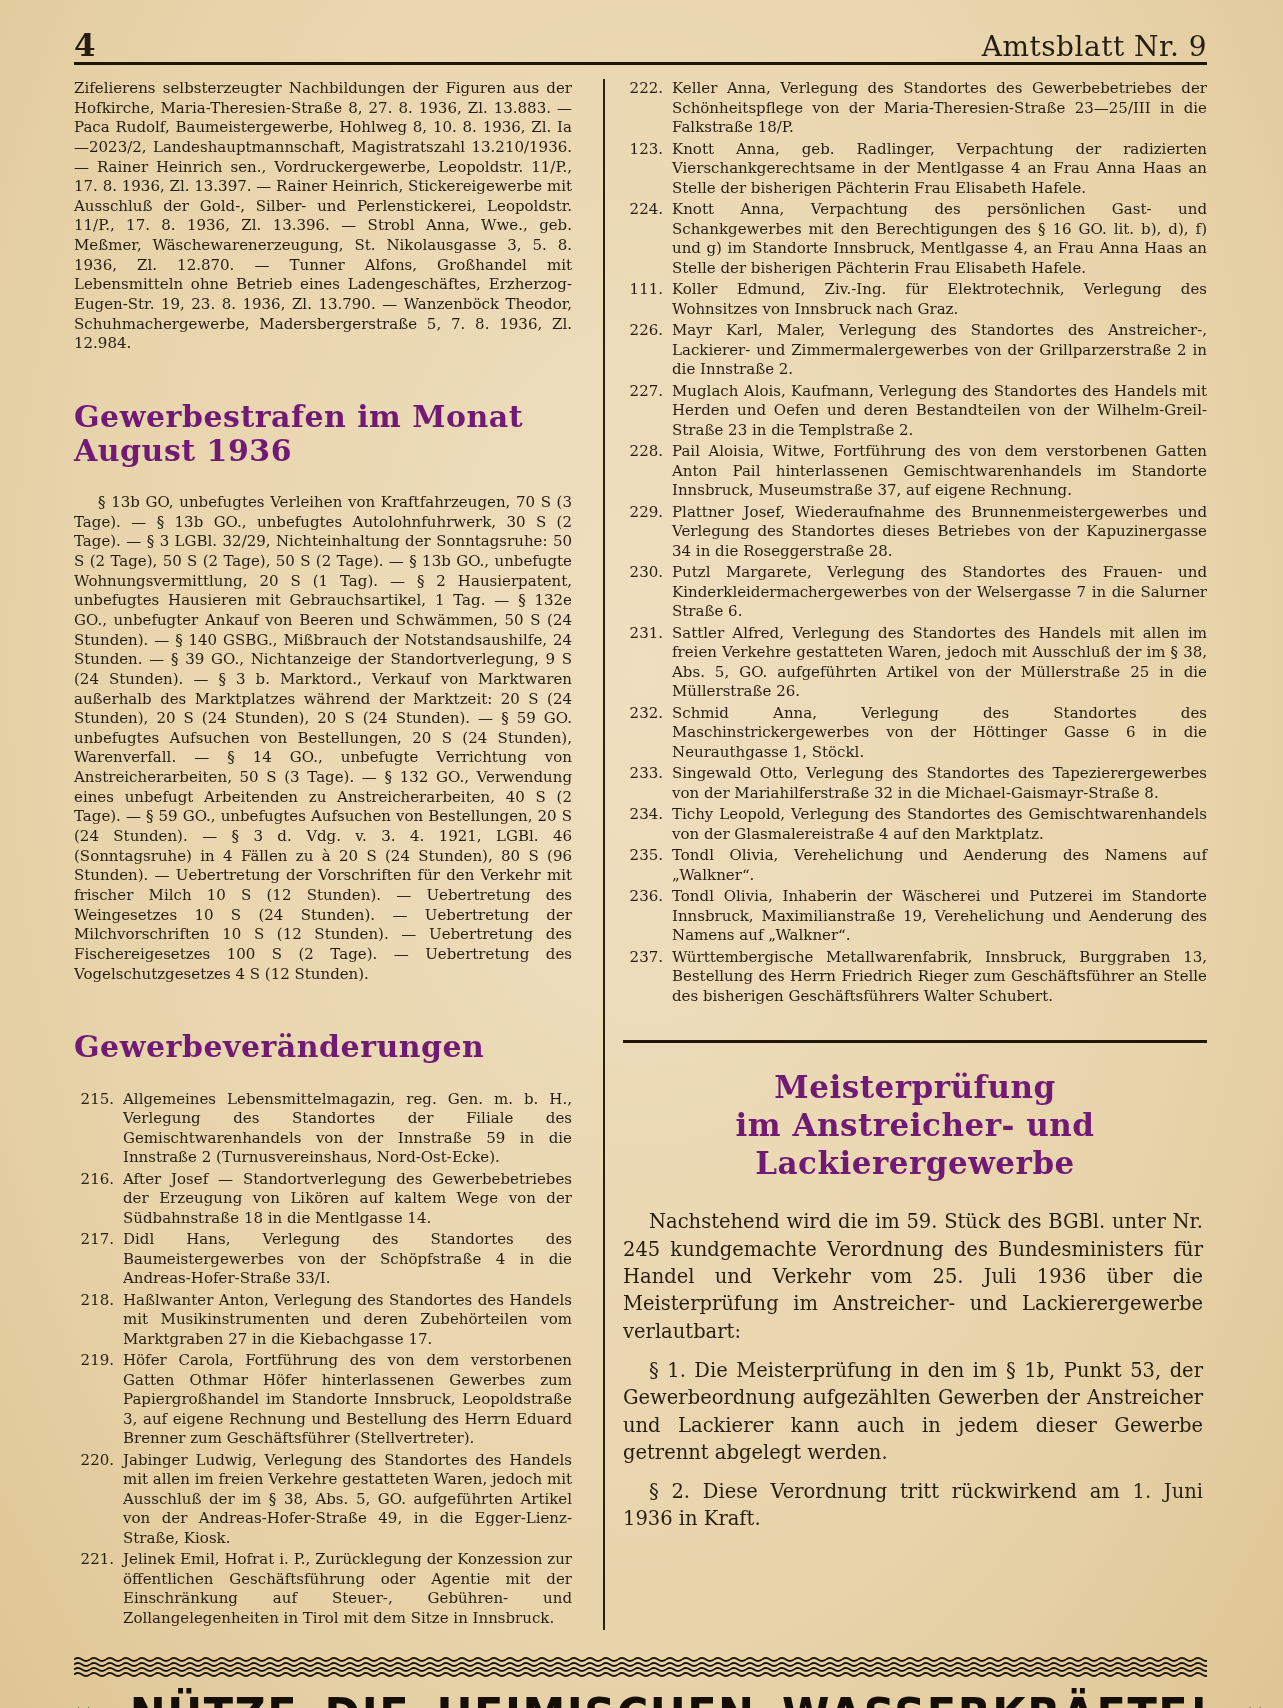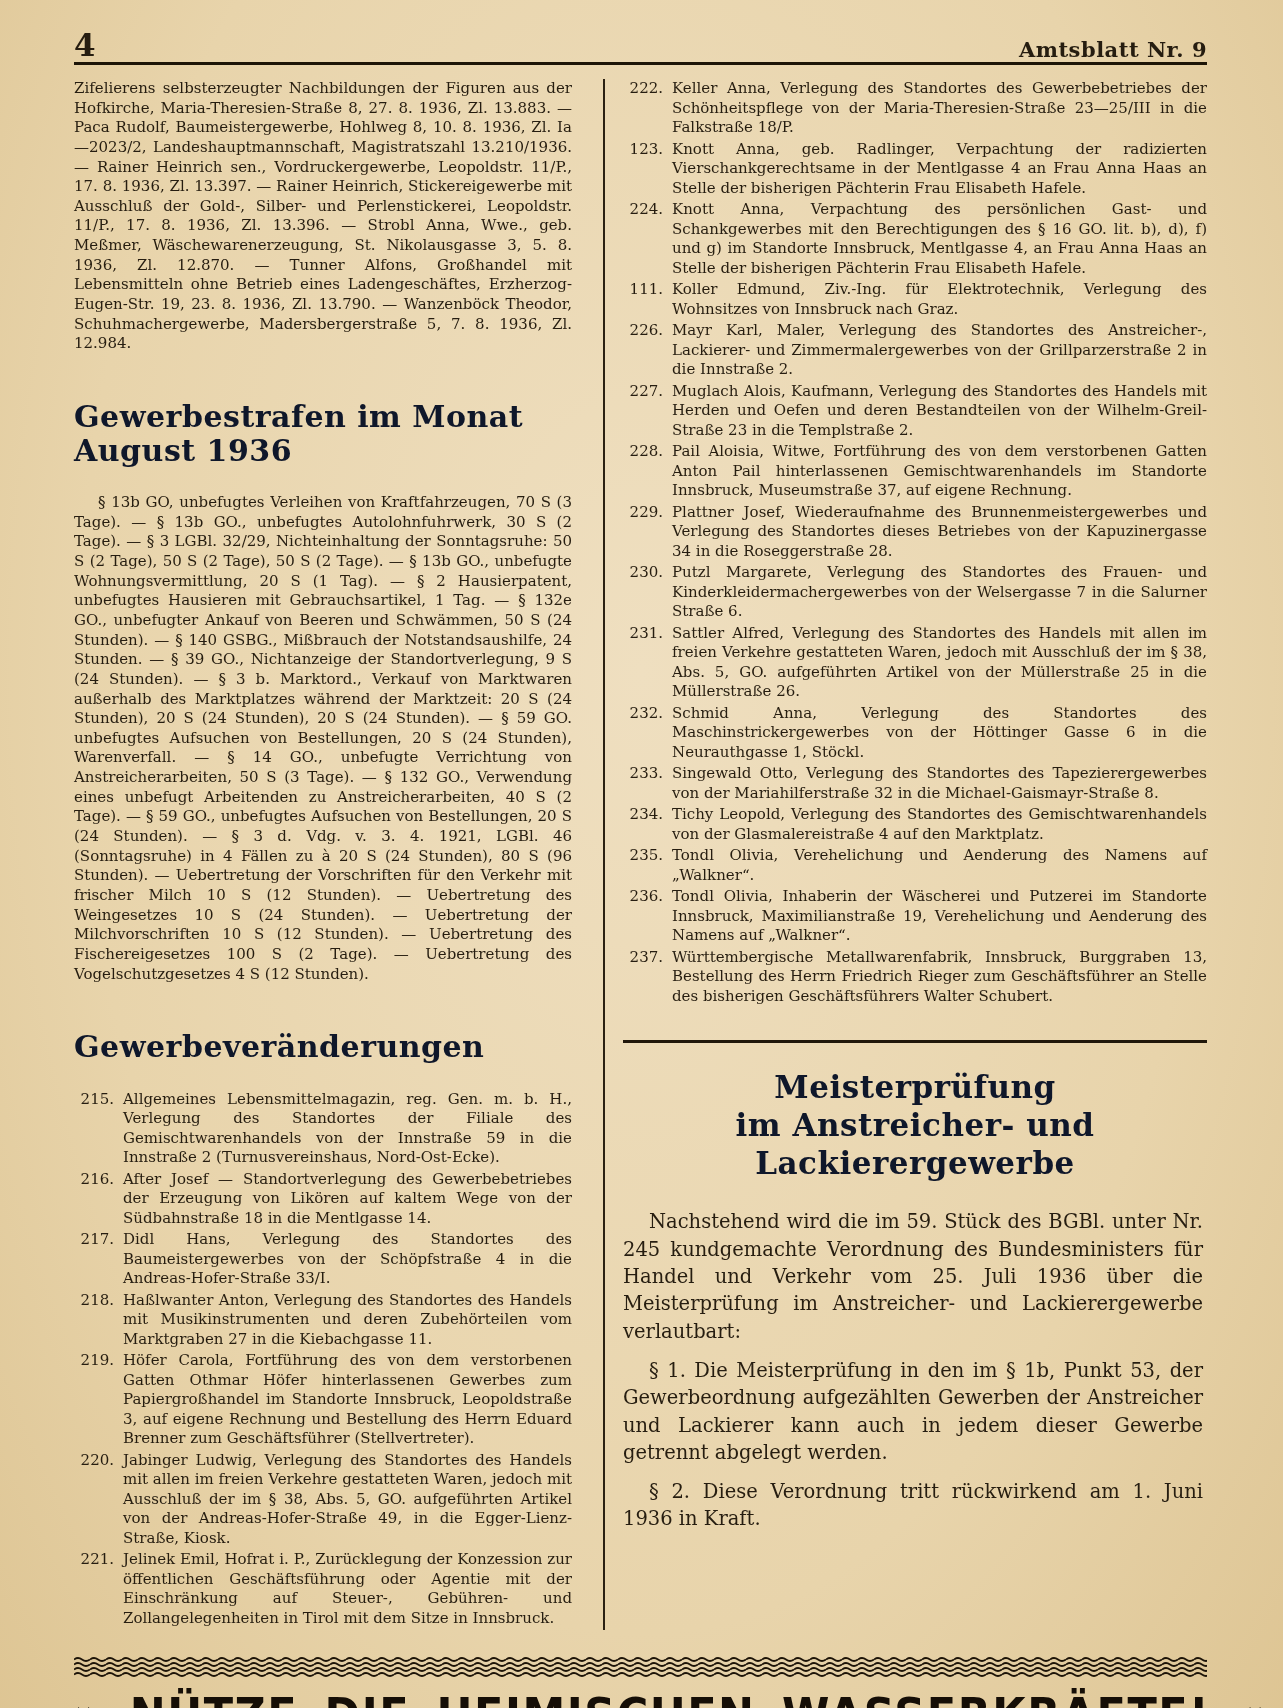--- a/index.html
+++ b/index.html
@@ -12,38 +12,38 @@
     -webkit-font-smoothing: antialiased;
   }
   .page { padding: 30px 76px 18px 74px; box-sizing: border-box; }
 
   
   .header {
     display: flex; justify-content: space-between; align-items: flex-end;
     border-bottom: 3px solid #1d1507; padding-bottom: 1px;
   }
   .page-num { font-size: 31px; font-weight: bold; line-height: 1; letter-spacing: 1px; }
-  .masthead { font-size: 21px; font-weight: bold; line-height: 1.05; letter-spacing: 0.5px; }
+  .masthead { font-size: 28px; font-weight: normal; line-height: 1.05; letter-spacing: 0.5px; }
 
   
   .columns { display: flex; margin-top: 14px; }
   .col-left  { width: 529px; flex: none; padding-right: 31px; box-sizing: border-box; }
   .divider   { flex: none; width: 0; border-left: 2px solid #2b2112; }
   .col-right { flex: 1; padding-left: 18px; box-sizing: border-box; }
 
   p.body-text {
     font-size: 15px; line-height: 1.31; text-align: justify; margin: 0;
     hyphens: manual;
   }
   p.indent-first { text-indent: 24px; }
 
   h2.fraktur {
     font-family: "DejaVu Serif", serif;
     font-weight: bold;
-    color: #0f172a;
+    color: #701a75;
     font-size: 30px;
     line-height: 1.12;
     letter-spacing: 0.5px;
     margin: 0;
   }
   .gap-lg { height: 46px; } .gap-md { height: 26px; }
 
   .entries { margin: 0; }
   .entry { display: flex; font-size: 15px; line-height: 1.3; margin-bottom: 2px; }
   .entry .num { flex: none; width: 40px; text-align: right; padding-right: 9px; }
@@ -111,21 +111,21 @@
             <span class="txt">After Josef — Standortverlegung des Gewerbebetriebes der Erzeugung von Likören auf kaltem Wege von der Südbahnstraße 18 in die Mentlgasse 14.</span>
           </div>
 
           <div class="entry">
             <span class="num">217.</span>
             <span class="txt">Didl Hans, Verlegung des Standortes des Baumeistergewerbes von der Schöpfstraße 4 in die Andreas-Hofer-Straße 33/I.</span>
           </div>
 
           <div class="entry">
             <span class="num">218.</span>
-            <span class="txt">Haßlwanter Anton, Verlegung des Standortes des Handels mit Musikinstrumenten und deren Zubehörteilen vom Marktgraben 27 in die Kiebachgasse 11.</span>
+            <span class="txt">Haßlwanter Anton, Verlegung des Standortes des Handels mit Musikinstrumenten und deren Zubehörteilen vom Marktgraben 27 in die Kiebachgasse 17.</span>
           </div>
 
           <div class="entry">
             <span class="num">219.</span>
             <span class="txt">Höfer Carola, Fortführung des von dem verstorbenen Gatten Othmar Höfer hinterlassenen Gewerbes zum Papiergroßhandel im Standorte Innsbruck, Leopoldstraße 3, auf eigene Rechnung und Bestellung des Herrn Eduard Brenner zum Geschäftsführer (Stellvertreter).</span>
           </div>
 
           <div class="entry">
             <span class="num">220.</span>
             <span class="txt">Jabinger Ludwig, Verlegung des Standortes des Handels mit allen im freien Verkehre gestatteten Waren, jedoch mit Ausschluß der im § 38, Abs. 5, GO. aufgeführten Artikel von der Andreas-Hofer-Straße 49, in die Egger-Lienz-Straße, Kiosk.</span>

